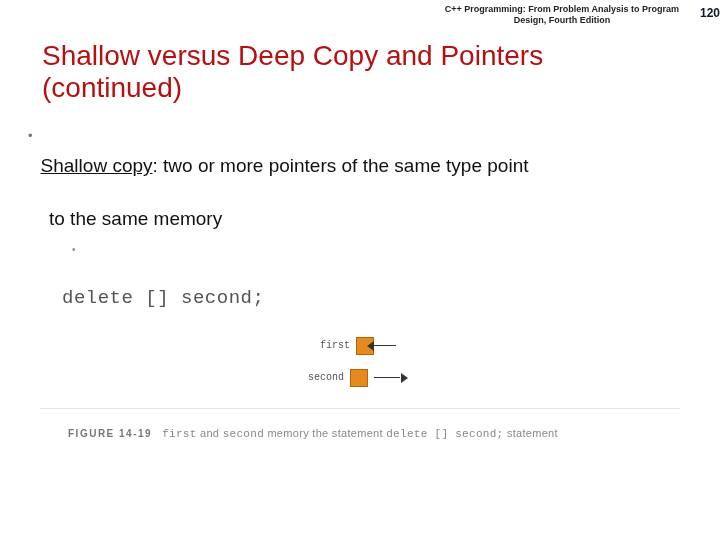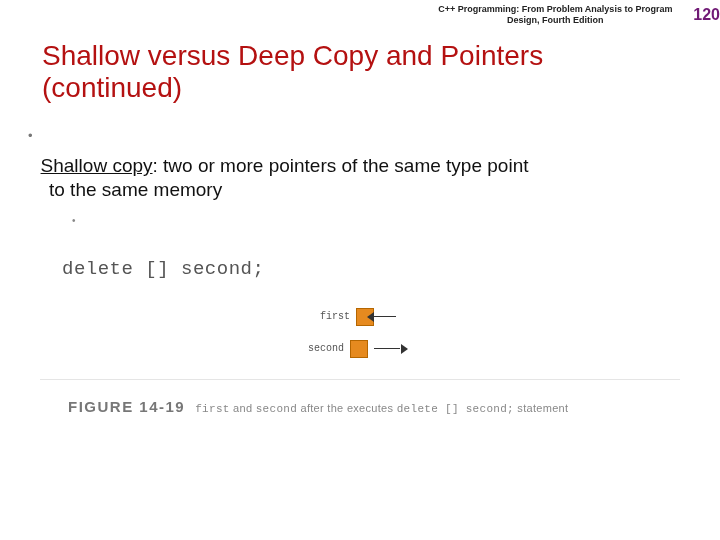--- a/index.html
+++ b/index.html
@@ -26,22 +26,22 @@
     gap: 18px;
   }
   .source {
     font-size: 9px;
     color: #222;
     text-align: center;
     line-height: 1.2;
     max-width: 240px;
   }
   .page-num {
-    font-size: 16px;
-    color: #701a75;
+    font-size: 12px;
+    color: #0f172a;
     padding-top: 2px;
   }
   .title {
     font-size: 28px;
     color: #b41111;
     font-weight: 400;
     line-height: 1.15;
     padding: 6px 37px 10px 42px;
     font-family: Arial, sans-serif;
   }
@@ -59,20 +59,21 @@
   .bullet-dot {
     color: #777;
     font-size: 13px;
     padding-top: 6px;
   }
   .bullet-text { flex: 1; margin-top: 32px; }
   .ul { text-decoration: underline; }
   .cont-line {
     padding-left: 21px;
     line-height: 1.25;
+    margin-top: 29px;
   }
   .sub-bullet {
     display: flex;
     gap: 7px;
     padding: 8px 0 0 44px;
     font-size: 16.5px;
     align-items: flex-start;
   }
   .sub-dot {
     color: #888;
@@ -164,21 +165,21 @@
   .caption {
     font-size: 11px;
     color: #888;
     font-family: Arial, sans-serif;
     padding: 4px 0 0 28px;
     letter-spacing: 0.3px;
   }
   .caption .fig-id {
     font-weight: bold;
     letter-spacing: 1.5px;
-    font-size: 15px;
+    font-size: 10px;
     color: #777;
     margin-right: 10px;
   }
   .caption .mono {
     font-family: "Courier New", monospace;
     font-size: 11px;
     color: #888;
   }
 </style>
 </head>
@@ -217,15 +218,15 @@
       <span class="arrow-first-wrap" style="margin-left:-2px;"></span>
     </div>
     <div class="ptr-row second">
       <span class="ptr-label">second</span>
       <span class="ptr-box"></span>
       <span class="arrow-second-wrap"></span>
     </div>
   </div>
 
   <div class="caption">
-    <span class="fig-id">FIGURE 14-19</span><span class="mono">first</span><span> and </span><span class="mono">second</span><span> after the executes </span><span class="mono">delete [] second;</span><span> statement</span>
+    <span class="fig-id">FIGURE 14-19</span><span class="mono">first</span><span> and </span><span class="mono">second</span><span> memory the statement </span><span class="mono">delete [] second;</span><span> statement</span>
   </div>
 </div>
 
 </body></html>

